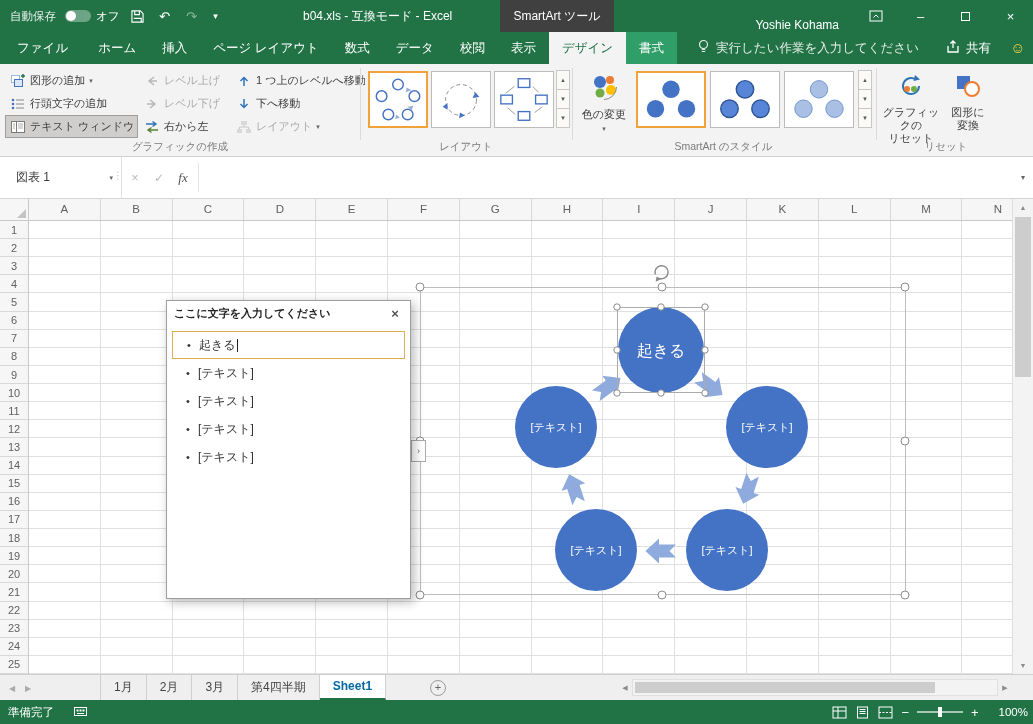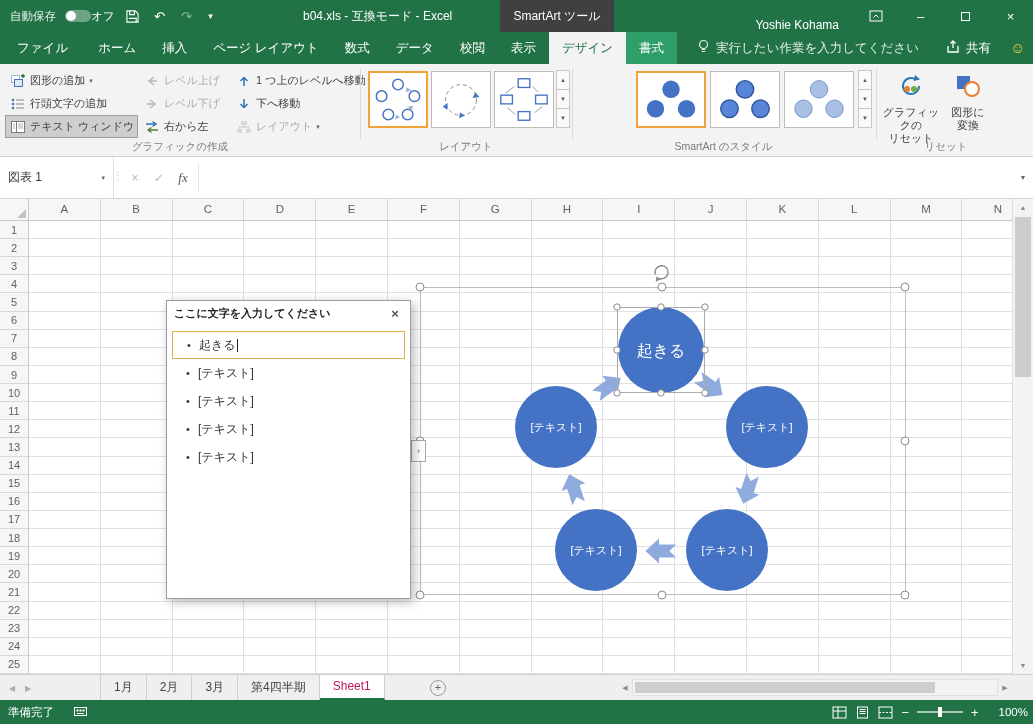--- a/index.html
+++ b/index.html
@@ -4,21 +4,21 @@
 <style>
 *{margin:0;padding:0;box-sizing:border-box}
 html,body{width:1033px;height:724px}
 body{font-family:"Liberation Sans","DejaVu Sans",sans-serif;background:#fff;overflow:hidden}
 .app{position:relative;width:1033px;height:724px;background:#fff;overflow:hidden}
 
 
 .titlebar{position:absolute;left:0;top:0;width:100%;height:32px;background:#217346;color:#fff}
 .tb-left{position:absolute;left:10px;top:0;height:32px;display:flex;align-items:center;gap:9px;font-size:11.5px}
 .autosave{opacity:.9}
-.toggle{display:flex;align-items:center;cursor:pointer}
+.toggle{display:flex;align-items:center;gap:5px;cursor:pointer}
 .toggle-track{width:26px;height:12px;border-radius:6px;background:rgba(255,255,255,.35);position:relative;display:inline-block}
 .toggle-dot{position:absolute;left:1px;top:1px;width:10px;height:10px;border-radius:50%;background:#fff}
 .tb-icon{width:18px;text-align:center;font-size:13px;cursor:pointer;display:inline-flex;justify-content:center}
 .tb-icon.dim{opacity:.45}
 .tb-icon.small{font-size:9px;width:12px}
 .tb-title{position:absolute;left:303px;top:0;height:32px;line-height:32px;font-size:12px;white-space:nowrap;max-width:195px;overflow:hidden}
 .tb-context{position:absolute;left:500px;top:0;width:114px;height:32px;line-height:32px;text-align:center;font-size:12px;background:#404040}
 .tb-right{position:absolute;right:0;top:0;height:32px;display:flex;align-items:flex-end}
 .tb-user{font-size:12px;margin-right:14px;cursor:pointer}
 .tb-winbtn{width:45px;height:32px;display:flex;align-items:center;justify-content:center;font-size:13px;cursor:pointer}
@@ -48,21 +48,21 @@
 .sthumb{position:absolute;top:7px;width:70px;height:57px;background:#fff;border:1px solid #BEBCBA;display:flex;align-items:center;justify-content:center;cursor:pointer}
 .lthumb.selected,.sthumb.selected{border:2px solid #F0A33A}
 .gal-scroll{position:absolute;top:7px;width:14px;height:57px;display:flex;flex-direction:column}
 .gs-btn{flex:1;border:1px solid #C9C7C5;background:#FBFAF9;font-size:6px;color:#5A5A5A;display:flex;align-items:center;justify-content:center;cursor:pointer;margin-top:-1px}
 .rbig{position:absolute;top:4px;height:84px;display:flex;flex-direction:column;align-items:center;font-size:11px;color:#3B3B3B;line-height:13px;cursor:pointer;text-align:center}
 .rbig .ricon{margin:4px 0 3px}
 .rbig .rcaret{font-size:7px;color:#666;margin-top:1px}
 
 
 .formulabar{position:absolute;top:157px;left:0;width:100%;height:42px;background:#fff;border-bottom:1px solid #D5D5D5;font-size:12px;color:#3B3B3B}
-.namebox{position:absolute;left:4px;top:0;width:110px;height:41px;border-right:1px solid #E0E0E0;display:flex;align-items:center;padding-left:4px;cursor:pointer}
+.namebox{position:absolute;left:12px;top:0;width:110px;height:41px;border-right:1px solid #E0E0E0;display:flex;align-items:center;padding-left:4px;cursor:pointer}
 .nb-caret{position:absolute;right:8px;font-size:7px;color:#666}
 .fb-dots{position:absolute;left:113px;top:13px;color:#C8C8C8;font-size:10px}
 .fb-btn{position:absolute;top:0;height:41px;width:22px;display:flex;align-items:center;justify-content:center;cursor:pointer}
 .fb-x{left:124px;color:#B9B9B9}
 .fb-check{left:148px;color:#B9B9B9}
 .fb-fx{left:172px;color:#555;font-family:"Liberation Serif",serif;font-style:italic;font-size:13px}
 .fb-sep{position:absolute;left:198px;top:6px;bottom:6px;width:1px;background:#E6E6E6}
 .fb-input{position:absolute;left:200px;right:30px;top:0;height:41px;cursor:text}
 .fb-caret{position:absolute;right:8px;top:0;height:41px;display:flex;align-items:center;font-size:8px;color:#666;cursor:pointer}
 
@@ -83,21 +83,21 @@
 .vs-btn{position:absolute;left:0;width:100%;height:17px;display:flex;align-items:center;justify-content:center;font-size:7px;color:#8A8A8A;cursor:pointer}
 .vs-btn.up{top:0}.vs-btn.down{bottom:0}
 .vs-thumb{position:absolute;left:2px;right:2px;top:18px;height:160px;background:#CDCDCD;cursor:grab}
 
 
 .tabsbar{position:absolute;top:674px;left:0;width:100%;height:26px;background:#EFEFEF;border-top:1px solid #CFCFCF;font-size:12px}
 .st-nav{position:absolute;top:0;height:26px;width:16px;display:flex;align-items:center;justify-content:center;color:#ABABAB;font-size:8px;cursor:pointer}
 #sheet-tabs{position:absolute;left:100px;top:0;height:25px;display:flex}
 .stab{padding:0 13px;line-height:25px;border-right:1px solid #CFCFCF;color:#444;cursor:pointer;white-space:nowrap}
 .stab:first-child{border-left:1px solid #CFCFCF}
-.stab.active{background:#fff;color:#be185d;font-weight:normal;border-bottom:2px solid #217346;line-height:23px}
+.stab.active{background:#fff;color:#0369a1;font-weight:bold;border-bottom:2px solid #217346;line-height:23px}
 .st-add{position:absolute;left:430px;top:5px;width:16px;height:16px;border:1px solid #9C9C9C;border-radius:50%;line-height:13px;text-align:center;color:#666;font-size:11px;cursor:pointer}
 .hscroll{position:absolute;left:618px;top:4px;height:17px;width:394px;display:flex;align-items:center}
 .hs-btn{width:14px;text-align:center;font-size:7px;color:#8A8A8A;cursor:pointer}
 .hs-track{flex:1;height:100%;background:#F3F3F3;border:1px solid #E0E0E0;position:relative}
 .hs-thumb{position:absolute;left:2px;top:2px;bottom:2px;width:300px;background:#CDCDCD;cursor:grab}
 
 
 .statusbar{position:absolute;top:700px;left:0;width:100%;height:24px;background:#217346;color:#fff;font-size:11.5px}
 .sb-ready{position:absolute;left:8px;top:0;line-height:24px}
 .sb-icon{position:absolute;left:74px;top:6px;cursor:pointer;display:inline-flex}
@@ -337,20 +337,31 @@
         </svg>
     </div>
     <div class="gal-scroll" style="left:556px">
       <span class="gs-btn">▲</span>
       <span class="gs-btn">▼</span>
       <span class="gs-btn">▼</span>
     </div>
     <div class="rgl" style="left:360px;width:212px">レイアウト</div>
     <div class="rsep" style="left:572px"></div>
 
+    <div class="rbig" style="left:578px;width:52px">
+      <span class="ricon"><svg width="30" height="30" viewBox="0 0 30 30">
+            <circle cx="11" cy="10" r="6" fill="#4472C4"></circle>
+            <circle cx="21" cy="8" r="4" fill="#ED7D31"></circle>
+            <circle cx="22" cy="18" r="5" fill="#FFC000"></circle>
+            <circle cx="11" cy="21" r="4.5" fill="#70AD47"></circle>
+            <path d="M15 27.5 a12.5 12.5 0 0 0 12.5 -12.5" stroke="#8A8A8A" fill="none"></path>
+          </svg></span>
+      <span>色の変更</span>
+      <span class="rcaret">▾</span>
+    </div>
     <div class="sthumb selected" style="left:636px">
       <svg width="64" height="50" viewBox="0 0 66 50">
           <g fill="#4472C4">
             <circle cx="33" cy="14" r="9"></circle>
             <circle cx="17" cy="34" r="9"></circle>
             <circle cx="49" cy="34" r="9"></circle>
           </g>
         </svg>
     </div>
     <div class="sthumb" style="left:710px">

